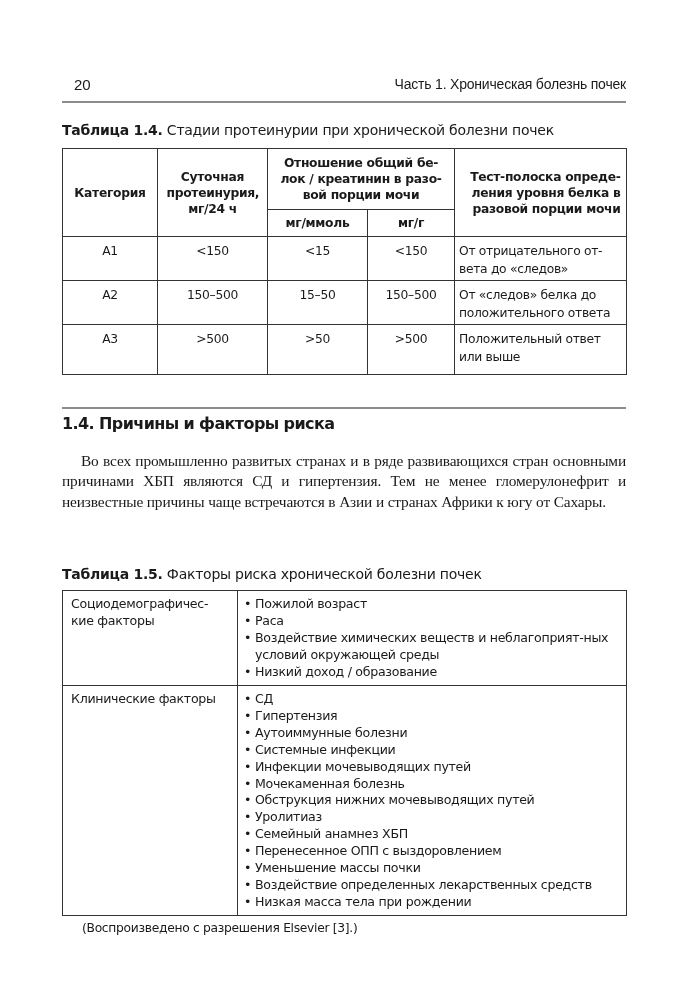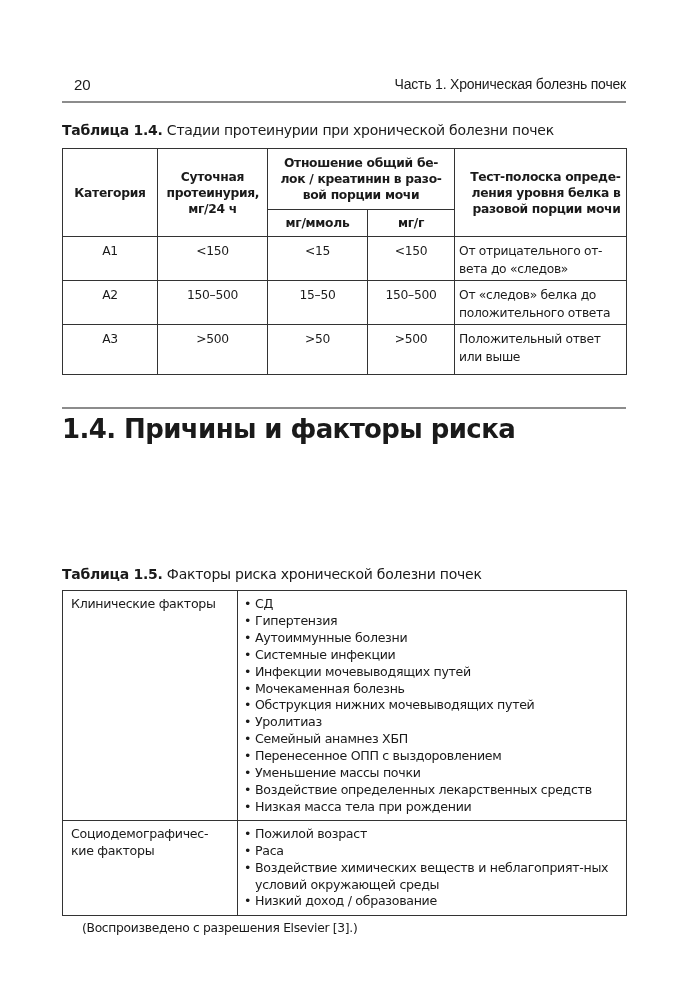--- a/index.html
+++ b/index.html
@@ -19,21 +19,21 @@
   table { border-collapse:collapse; position:absolute; table-layout:fixed; }
   td, th { border:1px solid #333; padding:0; }
 
   #t14 { left:62px; top:148px; width:564px; font-size:12.3px; letter-spacing:-0.3px; }
   #t14 th { font-weight:bold; text-align:center; vertical-align:middle; line-height:16px; }
   #t14 td { vertical-align:top; line-height:18px; }
   #t14 td.c { text-align:center; padding-top:5px; }
   #t14 td.l { text-align:left; padding:5px 3px 0 4px; }
 
   .sec-rule { left:62px; top:407px; width:564px; height:2px; background:#8c8c8c; }
-  .sec-title { left:62px; top:414px; font-size:26px; font-weight:bold; letter-spacing:-0.6px; white-space:nowrap; }
+  .sec-title { left:62px; top:414px; font-size:16px; font-weight:bold; letter-spacing:-0.6px; white-space:nowrap; }
 
   .para { left:62px; width:564px; font-size:15.4px; line-height:20.4px; text-align:justify; letter-spacing:-0.15px; }
   .para p { margin:0; text-indent:19px; }
 
   #t15 { left:62px; top:590px; width:564px; font-size:12.6px; letter-spacing:-0.3px; }
   #t15 td { vertical-align:top; line-height:16.9px; }
   #t15 td.cat { padding:5px 6px 0 8px; }
   #t15 td.list { padding:5px 4px 4px 6px; }
   #t15 ul { list-style:none; margin:0; padding:0; }
   #t15 li { position:relative; padding-left:11px; }
@@ -100,61 +100,62 @@
     <td class="c">&gt;500</td>
     <td class="l">Положительный ответ или выше</td>
   </tr>
 </tbody>
   </table>
 
 <div class="abs sec-rule"></div>
 <div class="abs sec-title">1.4. Причины и факторы риска</div>
 
 <div class="abs para serif" style="top:451px;">
+  <p>Во всех промышленно развитых странах и в ряде развивающихся стран основными причинами ХБП являются СД и гипертензия. Тем не менее гломерулонефрит и неизвестные причины чаще встречаются в Азии и странах Африки к югу от Сахары.</p>
 </div>
 
 <div class="abs caption" style="left:62px; top:566px;">
   <b>Таблица 1.5.</b><span> Факторы риска хронической болезни почек</span>
 </div>
 
 <table id="t15">
   <colgroup>
       <col style="width:175px">
       <col style="width:389px">
     </colgroup>
   <tbody>
-      <tr style="height:228px">
+      <tr style="height:95px">
+    <td class="cat">
+          <div style="width:150px;">Социодемографичес-кие факторы</div>
+        </td>
+    <td class="list">
+      <ul>
+        <li><span class="bullet">•</span><span>Пожилой возраст</span></li>
+        <li><span class="bullet">•</span><span>Раса</span></li>
+        <li style="width:355px;"><span class="bullet">•</span><span>Воздействие химических веществ и неблагоприят-ных условий окружающей среды</span></li>
+        <li><span class="bullet">•</span><span>Низкий доход / образование</span></li>
+      </ul>
+    </td>
+  </tr>
+  <tr style="height:228px">
     <td class="cat">Клинические факторы</td>
     <td class="list">
       <ul>
         <li><span class="bullet">•</span><span>СД</span></li>
         <li><span class="bullet">•</span><span>Гипертензия</span></li>
         <li><span class="bullet">•</span><span>Аутоиммунные болезни</span></li>
         <li><span class="bullet">•</span><span>Системные инфекции</span></li>
         <li><span class="bullet">•</span><span>Инфекции мочевыводящих путей</span></li>
         <li><span class="bullet">•</span><span>Мочекаменная болезнь</span></li>
         <li><span class="bullet">•</span><span>Обструкция нижних мочевыводящих путей</span></li>
         <li><span class="bullet">•</span><span>Уролитиаз</span></li>
         <li><span class="bullet">•</span><span>Семейный анамнез ХБП</span></li>
         <li><span class="bullet">•</span><span>Перенесенное ОПП с выздоровлением</span></li>
         <li><span class="bullet">•</span><span>Уменьшение массы почки</span></li>
         <li><span class="bullet">•</span><span>Воздействие определенных лекарственных средств</span></li>
         <li><span class="bullet">•</span><span>Низкая масса тела при рождении</span></li>
       </ul>
     </td>
   </tr>
-  <tr style="height:95px">
-    <td class="cat">
-          <div style="width:150px;">Социодемографичес-кие факторы</div>
-        </td>
-    <td class="list">
-      <ul>
-        <li><span class="bullet">•</span><span>Пожилой возраст</span></li>
-        <li><span class="bullet">•</span><span>Раса</span></li>
-        <li style="width:355px;"><span class="bullet">•</span><span>Воздействие химических веществ и неблагоприят-ных условий окружающей среды</span></li>
-        <li><span class="bullet">•</span><span>Низкий доход / образование</span></li>
-      </ul>
-    </td>
-  </tr>
 </tbody>
   </table>
 
 <div class="abs footnote">(Воспроизведено с разрешения Elsevier [3].)</div>
 
 </body></html>

